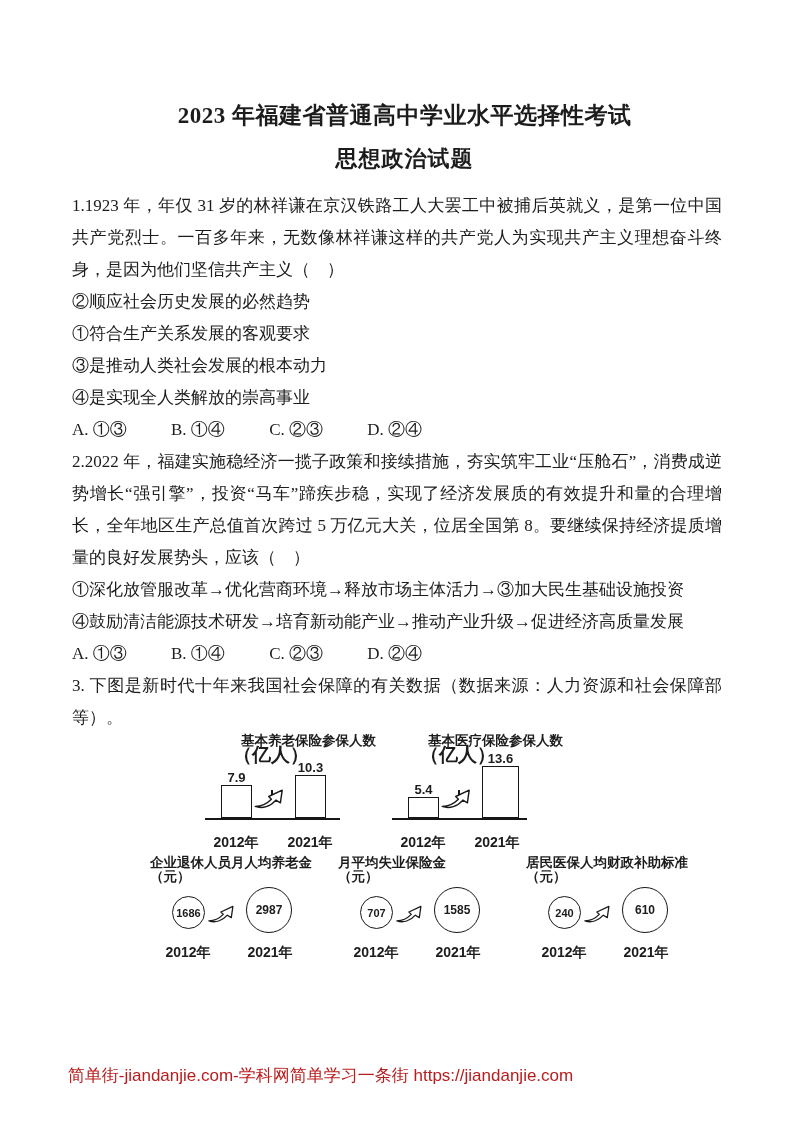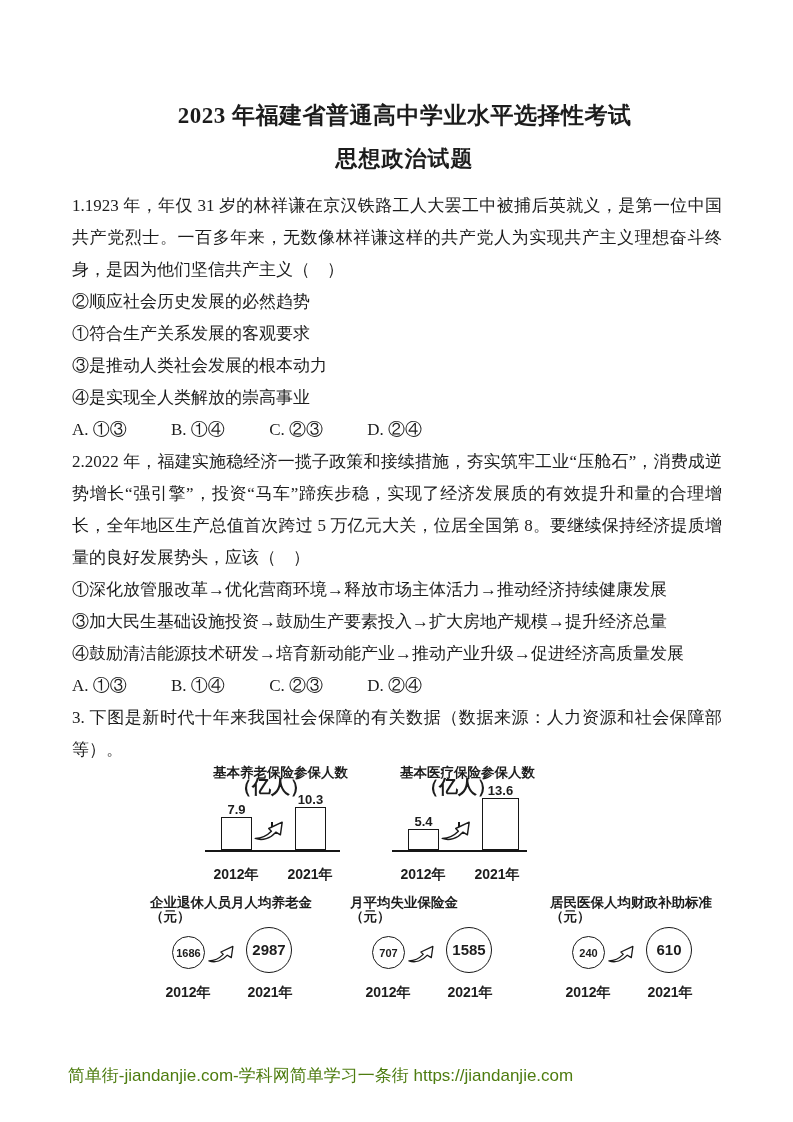--- a/index.html
+++ b/index.html
@@ -19,58 +19,58 @@
   .content p{margin:0;}
   .option-line{line-height:32px;}
   .choices{line-height:32px;}
   .choices span{margin-right:40px;}
   .choices span:last-child{margin-right:7px;}
 
   
   .figure{position:relative;height:212px;margin:0;font-family:"Liberation Sans","DejaVu Sans",sans-serif;}
   .row-bars{position:absolute;top:0;left:133px;display:flex;gap:45px;}
   .bar-chart{width:142px;position:relative;}
-  .bc-title{font-weight:bold;font-size:13.5px;line-height:14px;padding-left:8px;white-space:nowrap;}
+  .bc-title{font-weight:bold;font-size:13.5px;line-height:14px;padding-left:8px;white-space:nowrap;margin-left:28px;}
   .bc-unit{font-weight:bold;font-size:19px;line-height:13px;padding-left:4px;margin-left:24px;}
   .plot{position:relative;height:56px;width:135px;margin-top:1px;border-bottom:2px solid #171717;}
   .bar{position:absolute;bottom:0;width:31px;border:1.5px solid #171717;background:#fff;box-sizing:border-box;}
   .bar .val{position:absolute;bottom:100%;left:50%;transform:translateX(-50%);
     font-weight:bold;font-size:13px;line-height:14px;white-space:nowrap;padding-bottom:1px;}
   .bar.b1{left:16px;}
   .bar.b2{left:90px;}
   .tick{position:absolute;top:56px;left:66px;height:5px;border-left:2px solid #171717;}
   .bc-labels{position:relative;height:18px;margin-top:6px;font-weight:bold;font-size:14px;}
   .bc-labels .yl{position:absolute;top:0;width:62px;text-align:center;}
   .bc-labels .yl.l1{left:0;}
   .bc-labels .yl.l2{left:74px;}
 
-  .row-circles{position:absolute;top:130px;left:78px;display:flex;gap:28px;}
+  .row-circles{position:absolute;top:122px;left:78px;display:flex;gap:16px;}
   .circle-chart{width:172px;position:relative;}
   .cc-title{font-weight:bold;font-size:13.5px;line-height:14px;white-space:nowrap;}
   .cc-unit{font-weight:bold;font-size:13.5px;line-height:13px;}
   .cc-body{position:relative;height:50px;}
   .circle{position:absolute;border:1.6px solid #171717;border-radius:50%;background:#fff;
     display:flex;align-items:center;justify-content:center;font-weight:bold;box-sizing:border-box;margin-top:24px;}
   .circle.small{width:33px;height:33px;left:22px;bottom:4px;font-size:11px;}
-  .circle.big{width:46px;height:46px;left:96px;bottom:0;font-size:15px;}
+  .circle.big{width:46px;height:46px;left:96px;bottom:0;font-size:12px;}
   .cc-labels{position:relative;height:16px;font-weight:bold;font-size:14px;margin-top:3px;}
   .cc-labels .yl{position:absolute;top:0;width:64px;text-align:center;}
   .cc-labels .yl.l1{left:6px;}
   .cc-labels .yl.l2{left:88px;}
 
   .arrow-icon{position:absolute;}
   .row-bars .arrow-icon{left:47px;bottom:8px;}
   .cc-body .arrow-icon{left:56px;bottom:9px;}
 
   .trailing{margin-top:14px !important;}
 
   .footer{
     position:absolute;top:1064px;left:0;width:641px;text-align:center;
     font-family:"Liberation Sans","DejaVu Sans",sans-serif;
-    font-size:17px;color:#4d7c0f;
+    font-size:17px;color:#b91c1c;
   }
 </style>
 </head>
 <body>
 
 <div class="titles">
   <h1>2023 年福建省普通高中学业水平选择性考试</h1>
   <h2>思想政治试题</h2>
 </div>
 
@@ -85,22 +85,21 @@
     <p class="choices">
       <span>A. ①③</span>
       <span>B. ①④</span>
       <span>C. ②③</span>
       <span>D. ②④</span>
     </p>
   </section>
 
   <section>
     <p>2.2022 年，福建实施稳经济一揽子政策和接续措施，夯实筑牢工业“压舱石”，消费成逆势增长“强引擎”，投资“马车”蹄疾步稳，实现了经济发展质的有效提升和量的合理增长，全年地区生产总值首次跨过 5 万亿元大关，位居全国第 8。要继续保持经济提质增量的良好发展势头，应该（　）</p>
-    <p class="option-line">①深化放管服改革→优化营商环境→释放市场主体活力→推动经济持续健康发展</p>
-    <p class="option-line">③加大民生基础设施投资→鼓励生产要素投入→扩大房地产规模→提升经济总量</p>
+    <p class="option-line">①深化放管服改革→优化营商环境→释放市场主体活力→③加大民生基础设施投资</p>
     <p class="option-line">④鼓励清洁能源技术研发→培育新动能产业→推动产业升级→促进经济高质量发展</p>
     <p class="choices">
       <span>A. ①③</span>
       <span>B. ①④</span>
       <span>C. ②③</span>
       <span>D. ②④</span>
     </p>
   </section>
 
   <section>

